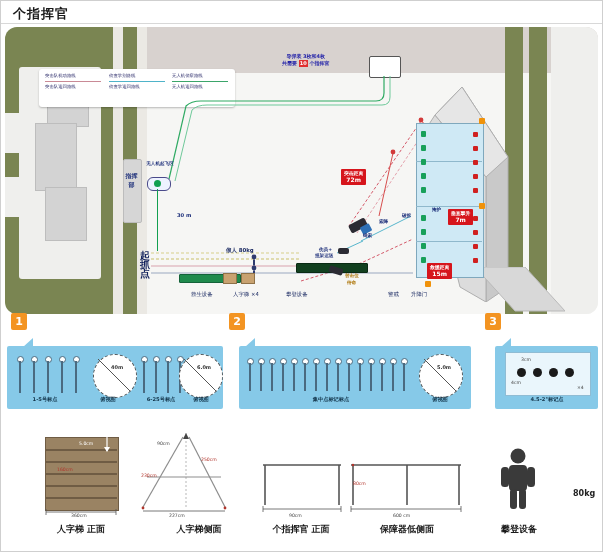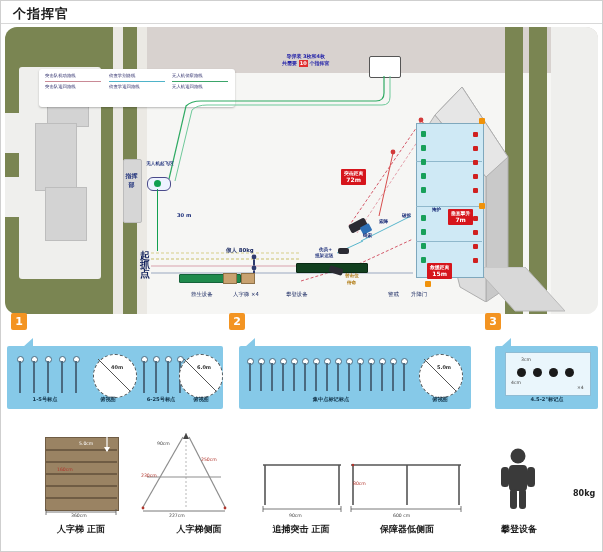--- a/index.html
+++ b/index.html
@@ -427,21 +427,21 @@
 
     <svg style="position:absolute;left:258px;top:40px;width:86px;height:52px;">
       <line x1="4" y1="4" x2="82" y2="4" stroke="#555" stroke-width="1.6"></line>
       <line x1="6" y1="4" x2="6" y2="44" stroke="#555" stroke-width="1.6"></line>
       <line x1="80" y1="4" x2="80" y2="44" stroke="#555" stroke-width="1.6"></line>
       <line x1="4" y1="48" x2="82" y2="48" stroke="#555" stroke-width="0.8"></line>
       <line x1="4" y1="45" x2="4" y2="51" stroke="#555" stroke-width="0.8"></line>
       <line x1="82" y1="45" x2="82" y2="51" stroke="#555" stroke-width="0.8"></line>
     </svg>
     <div class="dim" style="left:288px;top:92px;">90cm</div>
-    <div class="fig-cap" style="left:250px;top:102px;width:100px;">追捕突击 正面</div>
+    <div class="fig-cap" style="left:250px;top:102px;width:100px;">个指挥官 正面</div>
 
     <svg style="position:absolute;left:348px;top:40px;width:116px;height:52px;">
       <line x1="2" y1="4" x2="112" y2="4" stroke="#555" stroke-width="1.6"></line>
       <line x1="4" y1="4" x2="4" y2="44" stroke="#555" stroke-width="1.6"></line>
       <line x1="58" y1="4" x2="58" y2="44" stroke="#555" stroke-width="1.6"></line>
       <line x1="110" y1="4" x2="110" y2="44" stroke="#555" stroke-width="1.6"></line>
       <line x1="2" y1="48" x2="112" y2="48" stroke="#555" stroke-width="0.8"></line>
       <line x1="2" y1="45" x2="2" y2="51" stroke="#555" stroke-width="0.8"></line>
       <line x1="112" y1="45" x2="112" y2="51" stroke="#555" stroke-width="0.8"></line>
       <circle cx="4" cy="4" r="1.2" fill="#b1342b"></circle>

